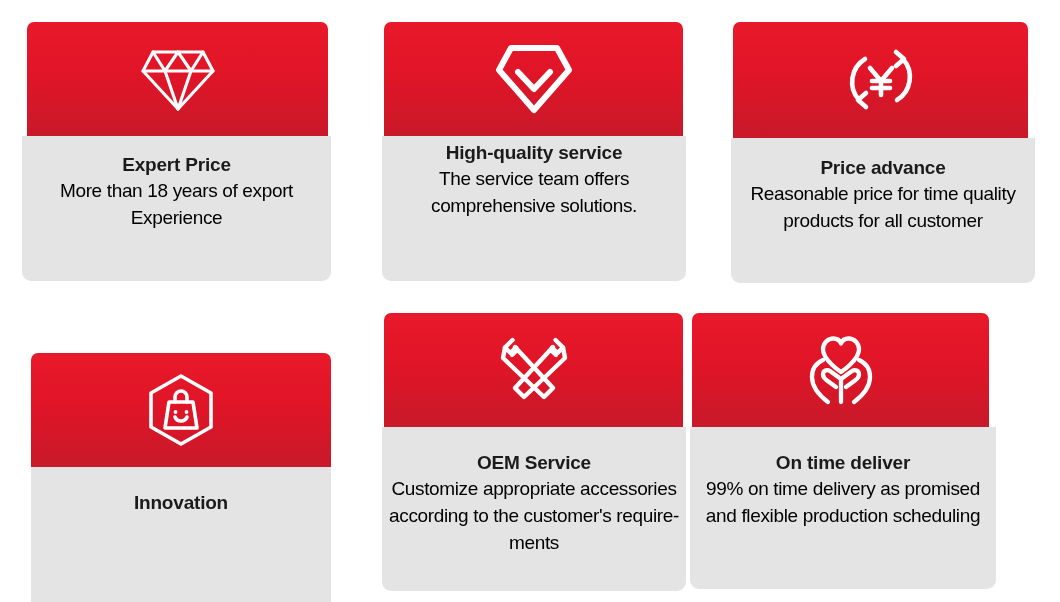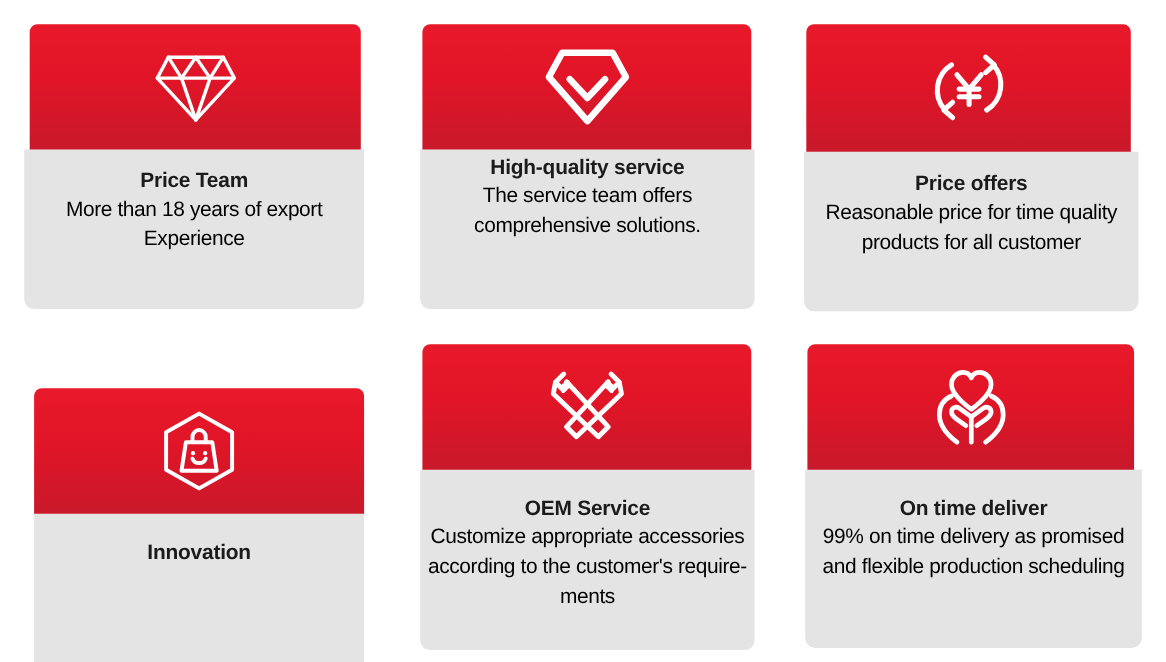--- a/index.html
+++ b/index.html
@@ -95,21 +95,21 @@
 
   
   #card-innovation       { left: 31px;  top: 313px; width: 300px; height: 276px; margin-top: 40px; }
   #card-innovation .card-media { height: 114px; margin: 0 0 0 0; }
   #card-innovation .card-title { margin-top: 23px; }
 
   #card-oem-service      { left: 382px; top: 313px; width: 304px; height: 278px; }
   #card-oem-service .card-media { height: 114px; margin: 0 3px 0 2px; }
   #card-oem-service .card-title { margin-top: 23px; }
 
-  #card-on-time-deliver  { left: 732px; top: 313px; width: 306px; height: 276px; }
+  #card-on-time-deliver  { left: 690px; top: 313px; width: 306px; height: 276px; }
   #card-on-time-deliver .card-media { height: 114px; margin: 0 7px 0 2px; }
   #card-on-time-deliver .card-title { margin-top: 23px; }
 </style>
 </head>
 <body>
 
 <div class="grid">
 
   <div class="card" id="card-expert-team">
     <div class="card-media">
@@ -117,21 +117,21 @@
         <svg width="78" height="70" viewBox="0 0 78 70" fill="none" stroke="#ffffff" stroke-width="3.1" stroke-linejoin="round" stroke-linecap="round">
           <path d="M14 8 H64 L74 27 L39 65 L4 27 Z"></path>
           <path d="M4 27 H74"></path>
           <path d="M14 8 L26 27 L39 65"></path>
           <path d="M64 8 L52 27 L39 65"></path>
           <path d="M26 27 L39 8 L52 27"></path>
         </svg>
       </span>
     </div>
     <div class="card-body">
-      <div class="card-title">Price Team</div>
+      <div class="card-title">Expert Price</div>
       <div class="card-desc">More than 18 years of export
 Experience</div>
     </div>
   </div>
 
   <div class="card" id="card-high-quality">
     <div class="card-media">
       <span class="icon-wrap">
         <svg width="82" height="74" viewBox="0 0 82 74" fill="none" stroke="#ffffff" stroke-width="6" stroke-linejoin="round" stroke-linecap="round">
           <path d="M18 6 H64 L76 28 L41 68 L6 28 Z"></path>
@@ -154,21 +154,21 @@
           <path d="M53 9 L61 16 L53 23"></path>
           <path d="M23 64 L15 57 L23 50"></path>
           <path d="M27 25 L38 38 L49 25"></path>
           <path d="M38 38 V52"></path>
           <path d="M29 38 H47"></path>
           <path d="M29 45 H47"></path>
         </svg>
       </span>
     </div>
     <div class="card-body">
-      <div class="card-title">Price offers</div>
+      <div class="card-title">Price advance</div>
       <div class="card-desc">Reasonable price for time quality products for all customer</div>
     </div>
   </div>
 
   <div class="card" id="card-innovation">
     <div class="card-media">
       <span class="icon-wrap">
         <svg width="78" height="76" viewBox="0 0 78 76" fill="none" stroke="#ffffff" stroke-width="3.6" stroke-linecap="round" stroke-linejoin="round">
           <path d="M39 4 L69 21 V55 L39 72 L9 55 V21 Z"></path>
           <path d="M27 30 H51 L55 56 H23 Z"></path>

